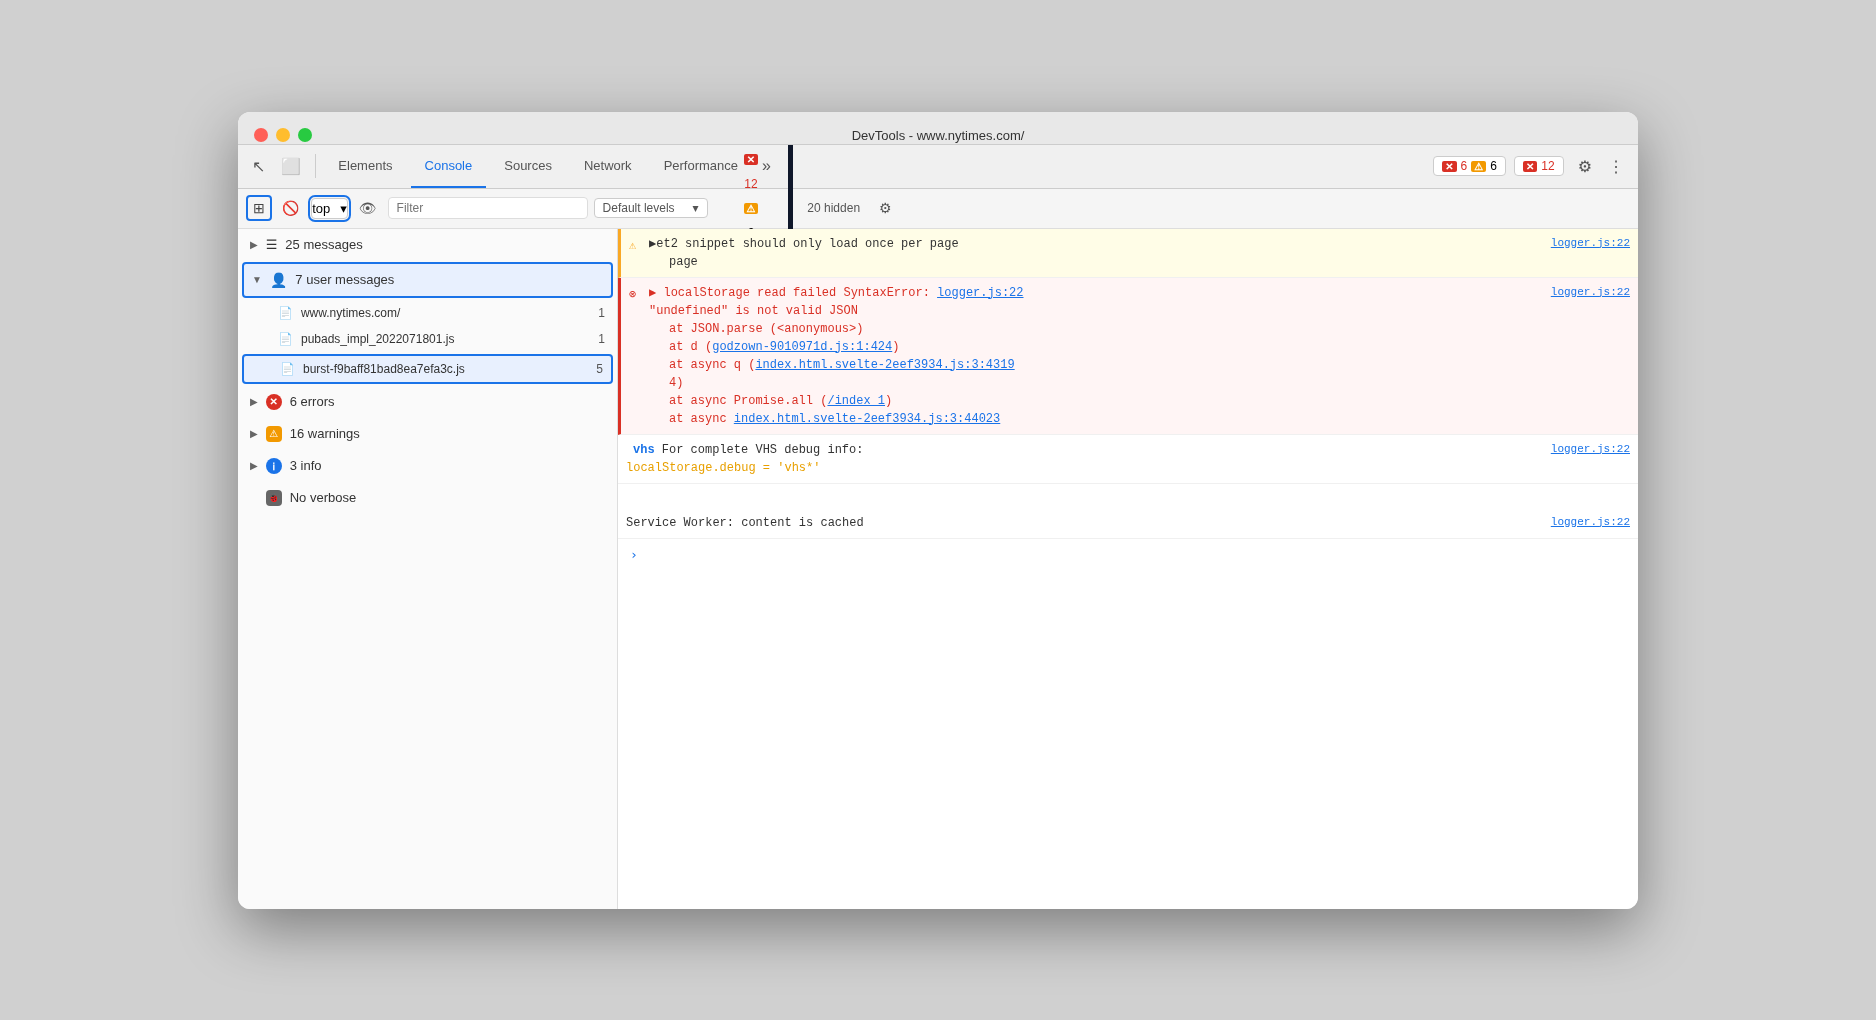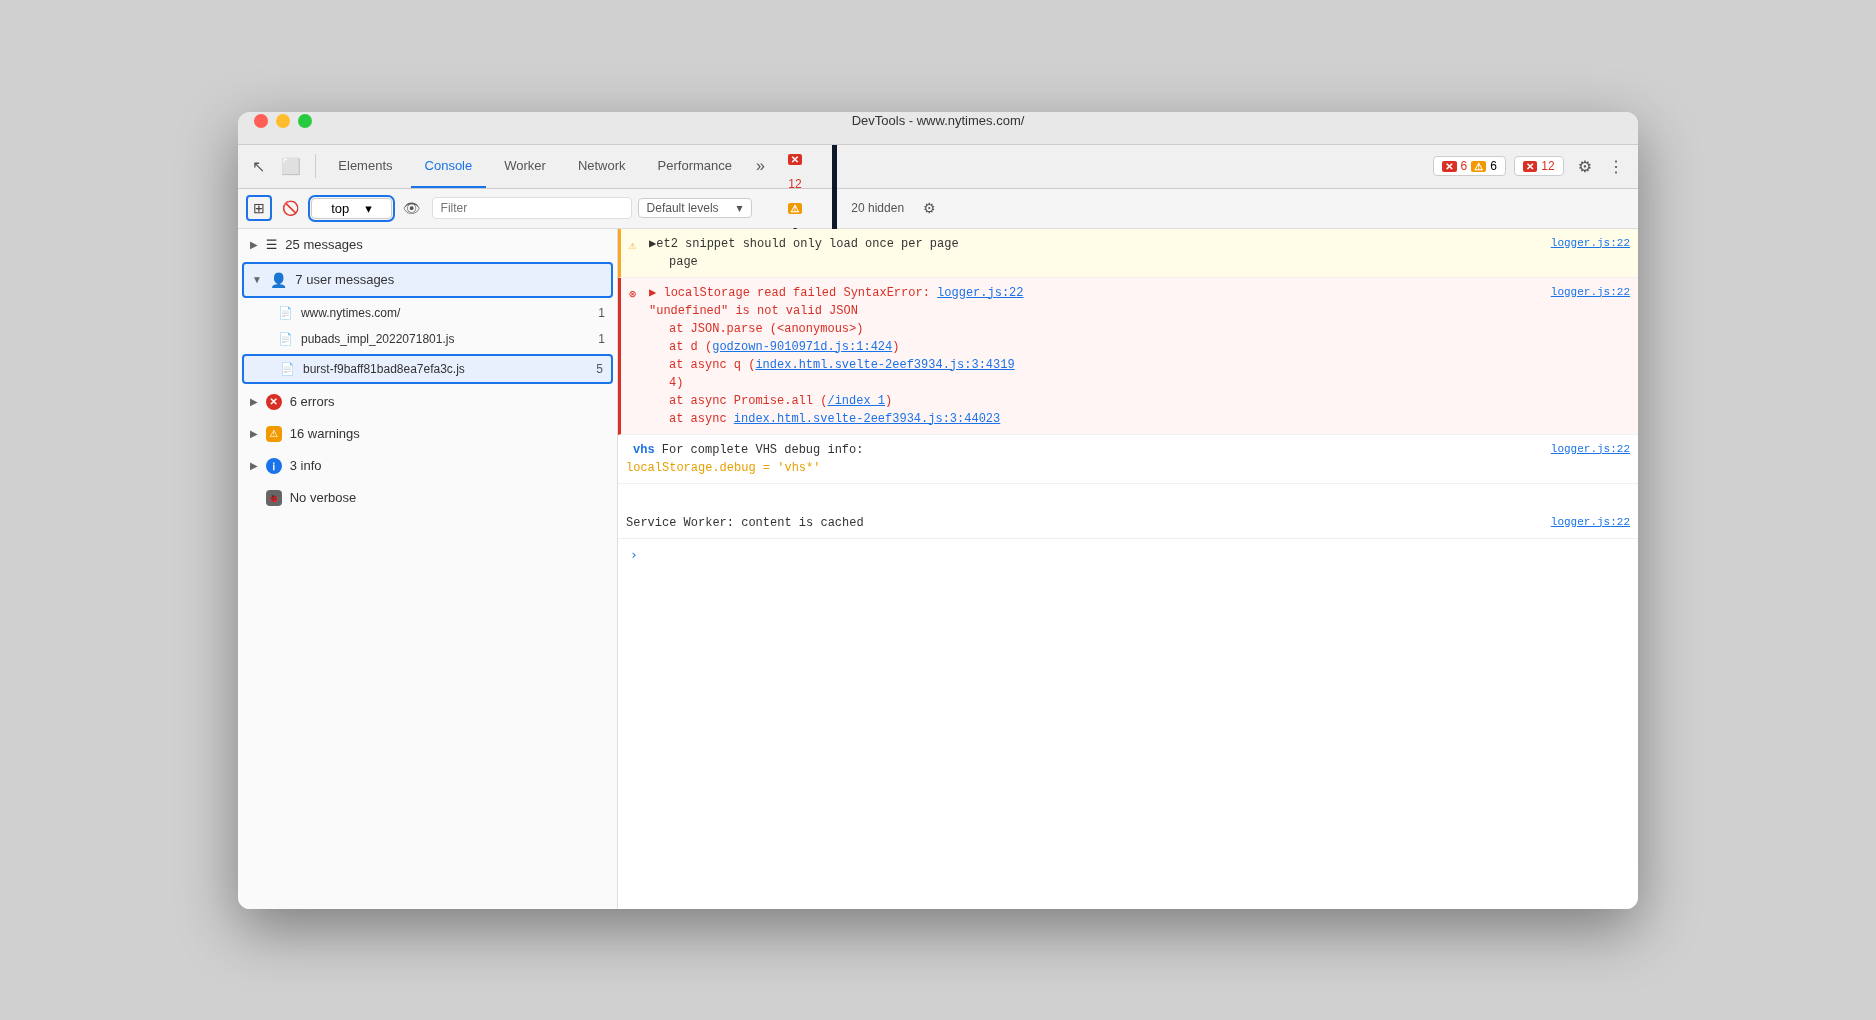--- a/index.html
+++ b/index.html
@@ -16,21 +16,21 @@
       background: #f5f5f5;
       border-radius: 12px;
       box-shadow: 0 20px 60px rgba(0,0,0,0.4);
       overflow: hidden;
     }
     .title-bar {
       background: #e8e8e8;
       border-bottom: 1px solid #ccc;
       height: 30px;
       display: flex;
-      align-items: flex-end;
+      align-items: flex-start;
       justify-content: center;
       position: relative;
       padding: 16px 16px;
     }
     .traffic-lights {
       position: absolute;
       left: 16px;
       display: flex;
       gap: 8px;
     }
@@ -154,23 +154,23 @@
       padding: 3px 5px;
       color: #555;
       font-size: 14px;
     }
     .top-selector {
       display: flex;
       align-items: center;
       background: #fff;
       border: 1px solid #ccc;
       border-radius: 4px;
-      padding: 2px 19px;
+      padding: 2px 0;
       font-size: 13px;
-      gap: 16px;
+      gap: 10px;
       cursor: pointer;
       outline: 2px solid #1a73e8;
       outline-offset: 1px;
     }
     .filter-input {
       flex: 1;
       max-width: 200px;
       border: 1px solid #ddd;
       border-radius: 4px;
       padding: 3px 8px;
@@ -353,21 +353,21 @@
     </div>
     <span class="title-text">DevTools - www.nytimes.com/</span>
   </div>
 
   <div class="toolbar">
     <button class="toolbar-icon-btn">↖</button>
     <button class="toolbar-icon-btn">⬜</button>
     <div class="toolbar-separator"></div>
     <button class="toolbar-tab">Elements</button>
     <button class="toolbar-tab active">Console</button>
-    <button class="toolbar-tab">Worker</button>
+    <button class="toolbar-tab">Sources</button>
     <button class="toolbar-tab">Network</button>
     <button class="toolbar-tab">Performance</button>
     <button class="toolbar-icon-btn">»</button>
     <div class="spacer"></div>
 
     <div class="issues-badge">
       <span class="badge-icon-red">✕</span>
       <span class="badge-red">6</span>
       <span class="badge-icon-yellow">⚠</span>
       <span>6</span>

